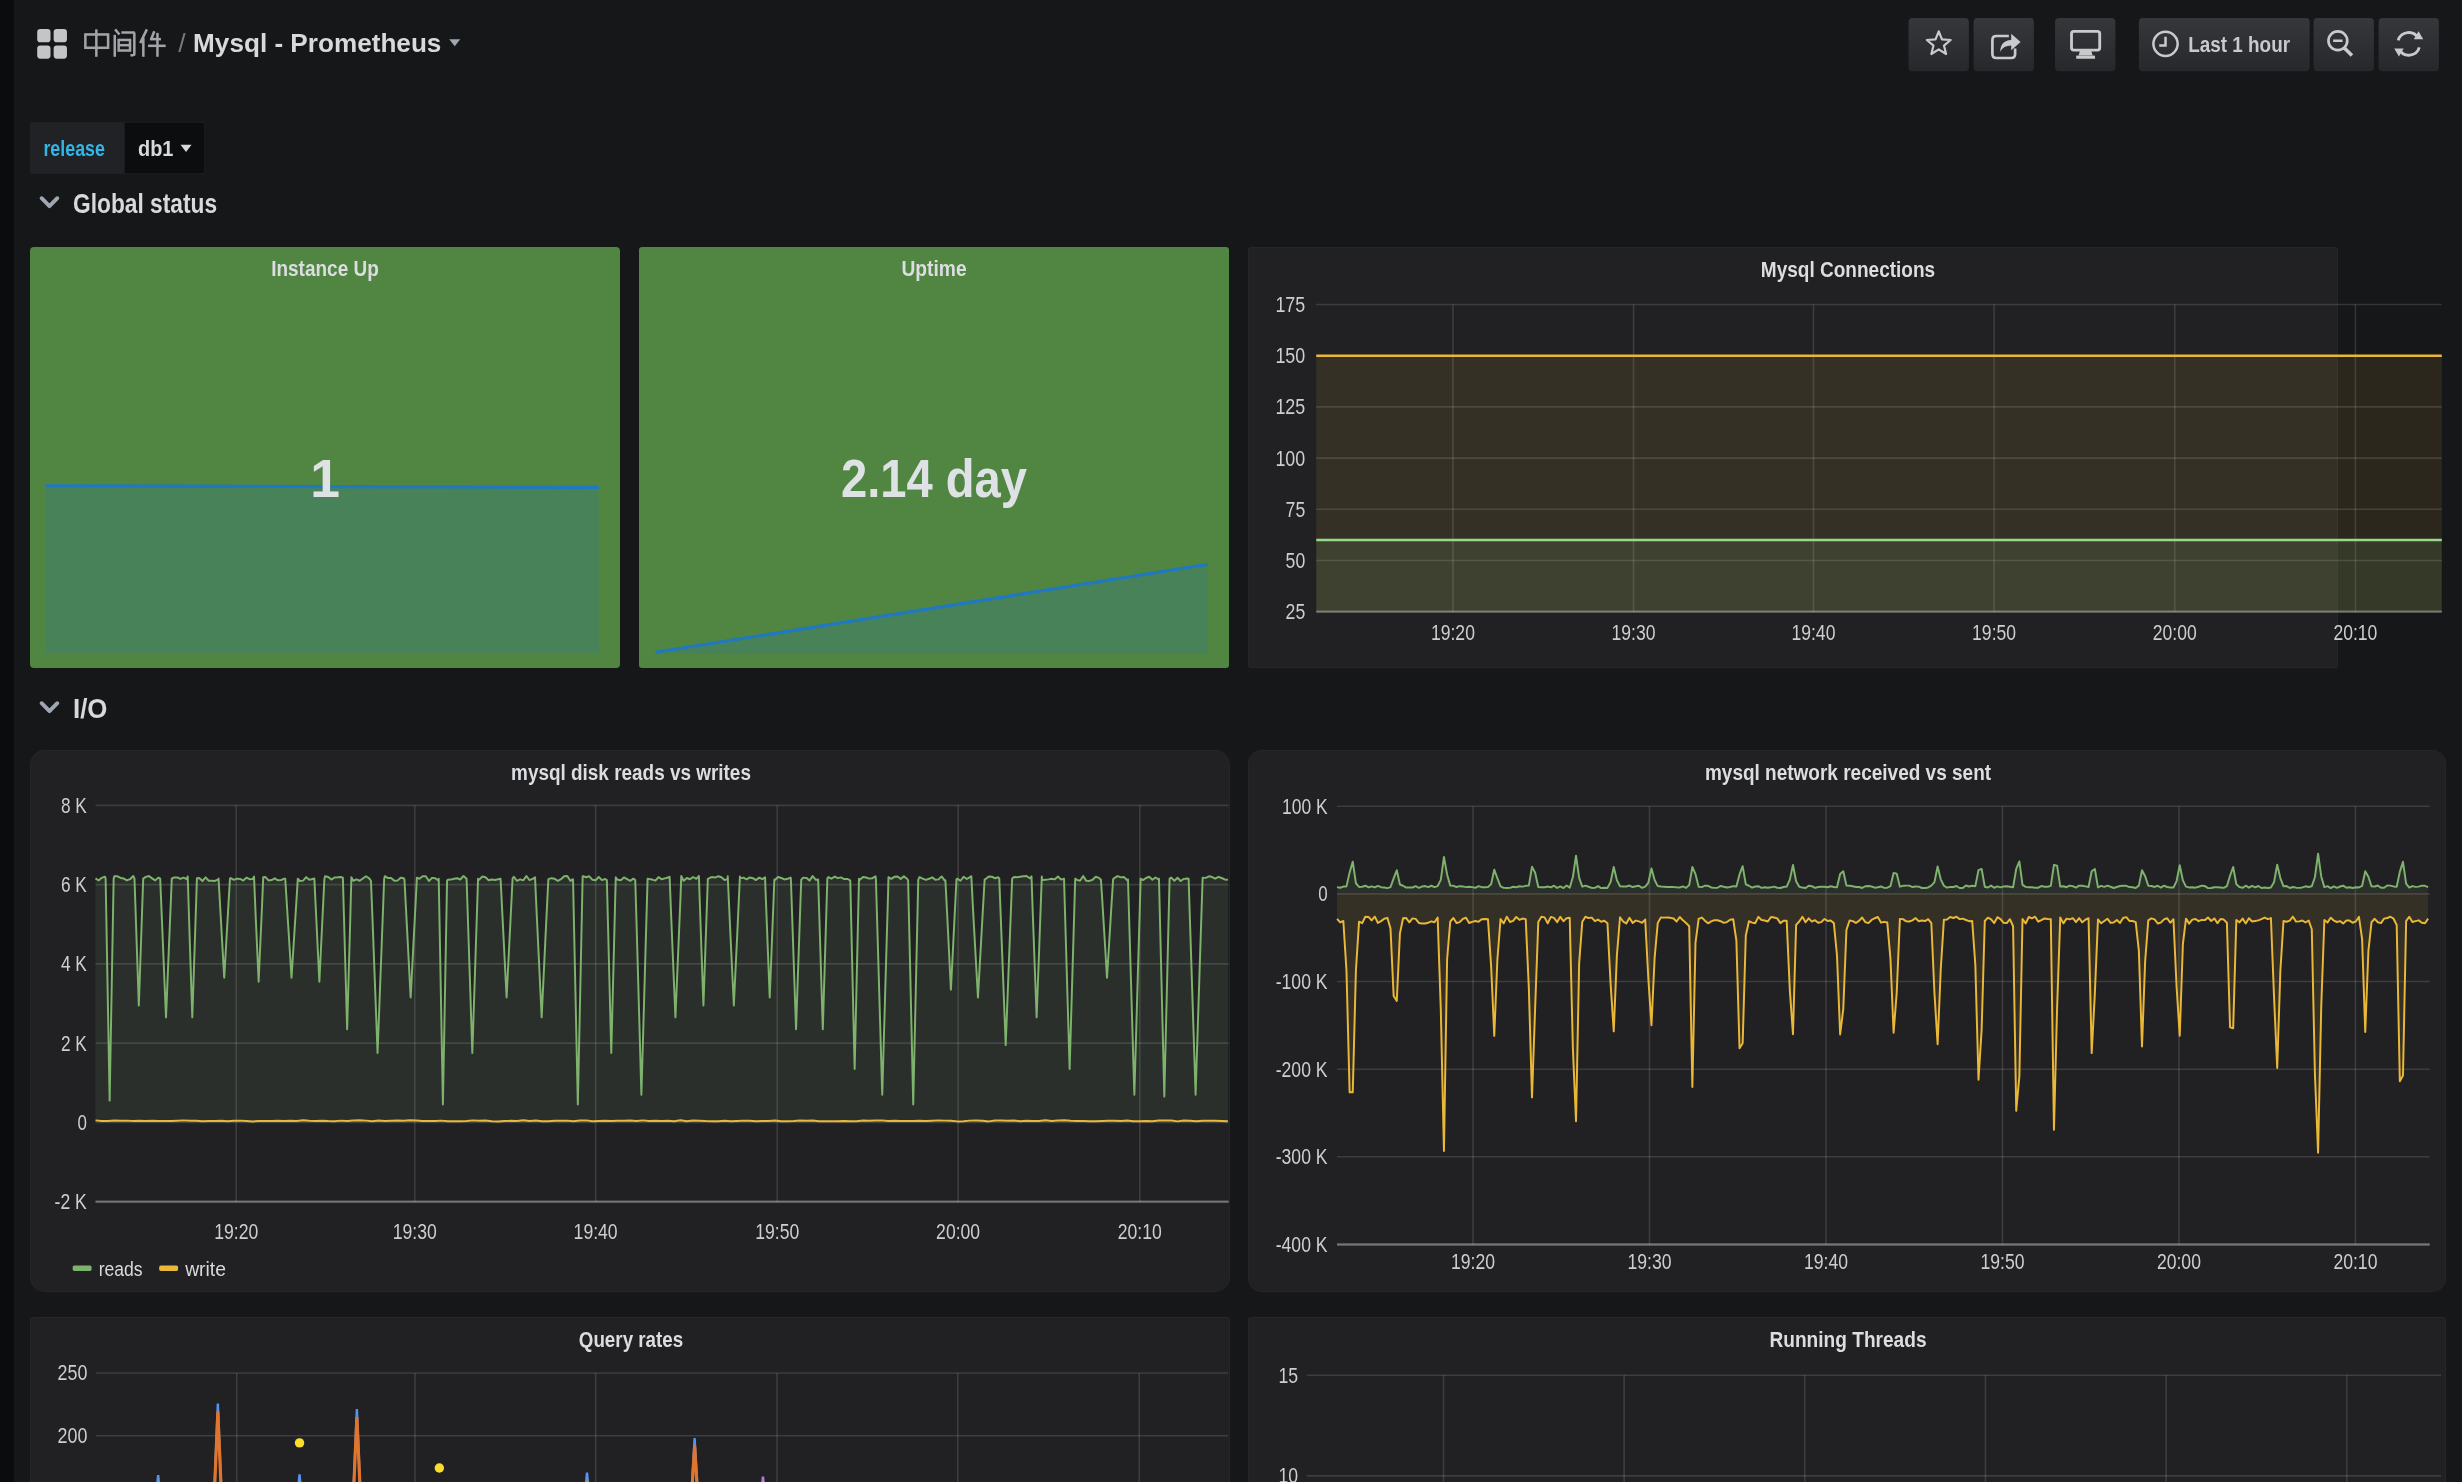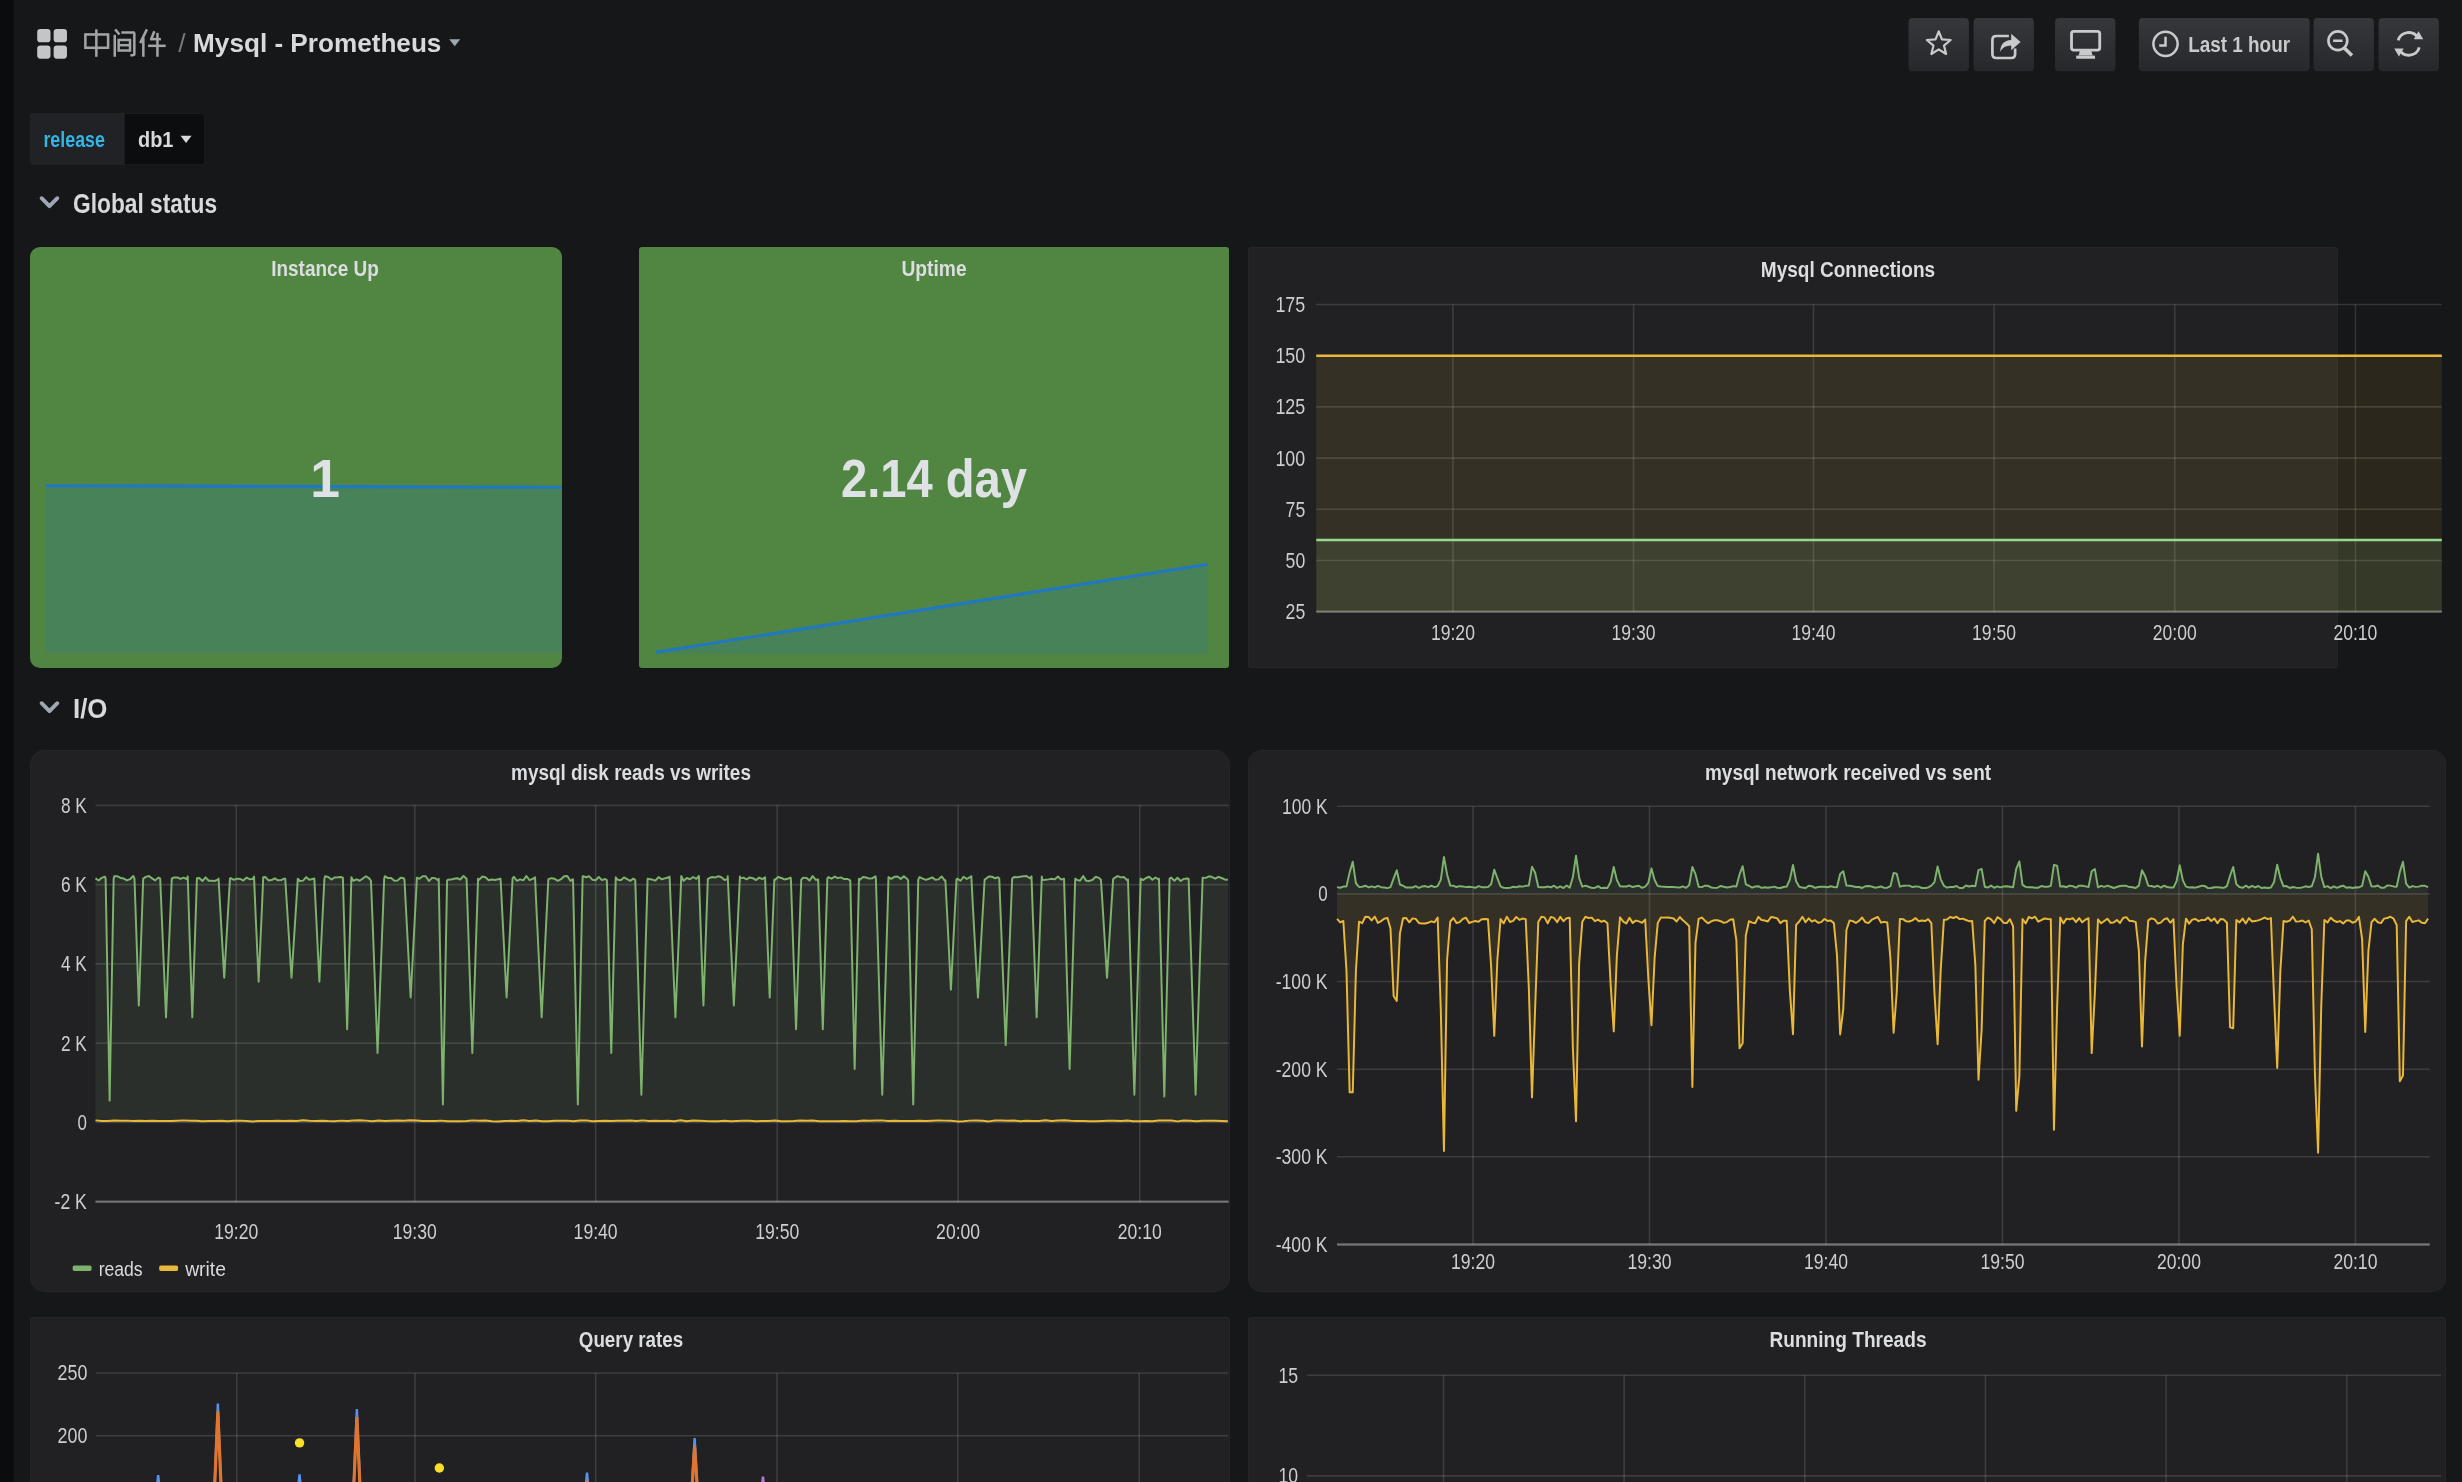--- a/index.html
+++ b/index.html
@@ -47,34 +47,34 @@
     <path d="M 2759 47 L 2759 58 L 2751 58" fill="none" stroke="#c9cacc" stroke-width="3.2"></path>
     <text x="2788" y="57" font-family="&quot;Liberation Sans&quot;, sans-serif" font-size="27" fill="#c9cacc" text-anchor="start" font-weight="700" dy="0.35em" textLength="130" lengthAdjust="spacingAndGlyphs">Last 1 hour</text>
     <circle cx="2979" cy="52" r="12" fill="none" stroke="#c9cacc" stroke-width="3.4"></circle>
     <line x1="2987" y1="61" x2="2997" y2="71" stroke="#c9cacc" stroke-width="4.5"></line>
     <line x1="2973" y1="52" x2="2985" y2="52" stroke="#c9cacc" stroke-width="3.2"></line>
     <path d="M 3081.5 48.5 A 14 14 0 0 0 3056 51.5" fill="none" stroke="#c9cacc" stroke-width="3.6"></path>
     <path d="M 3057.5 63.5 A 14 14 0 0 0 3083 60.5" fill="none" stroke="#c9cacc" stroke-width="3.6"></path>
     <polygon points="3076,50 3088,50 3082,40" fill="#c9cacc"></polygon>
     <polygon points="3051,62 3063,62 3057,72" fill="#c9cacc"></polygon>
   </svg>
-<div style="position:absolute;left:30px;top:113px;width:175px;height:52px">
+<div style="position:absolute;left:30px;top:122px;width:175px;height:52px">
     <div style="position:absolute;left:0;top:0;width:94px;height:52px;background:#202226;border-radius:3.1px 0 0 3.1px"></div>
     <div style="position:absolute;left:94px;top:0;width:81px;height:52px;background:#0c0d0f;border:1.6px solid rgba(255,255,255,0.06);box-sizing:border-box;border-radius:0 3.1px 3.1px 0"></div>
     <svg width="175" height="52" style="position:absolute;left:0;top:0" viewBox="0 0 222 66">
       <text x="17" y="33" font-family="&quot;Liberation Sans&quot;, sans-serif" font-size="28" fill="#33b5e5" text-anchor="start" font-weight="700" dy="0.35em" textLength="78" lengthAdjust="spacingAndGlyphs">release</text>
       <text x="137" y="33" font-family="&quot;Liberation Sans&quot;, sans-serif" font-size="28" fill="#d8d9da" text-anchor="start" font-weight="700" dy="0.35em" textLength="45" lengthAdjust="spacingAndGlyphs">db1</text>
       <path d="M 191 29 L 205 29 L 198 38 Z" fill="#d8d9da"></path>
     </svg>
   </div>
 <svg width="393" height="47" style="position:absolute;left:30px;top:181px" viewBox="0 0 500 60">
     <path d="M 14 22 L 24 32 L 34 22" fill="none" stroke="#9fa7b3" stroke-width="5" stroke-linecap="round" stroke-linejoin="round"></path>
     <text x="54" y="28" font-family="&quot;Liberation Sans&quot;, sans-serif" font-size="36" fill="#d8d9da" text-anchor="start" font-weight="700" dy="0.35em" textLength="184" lengthAdjust="spacingAndGlyphs">Global status</text>
   </svg>
-<div style="position:absolute;left:30px;top:247px;width:532px;height:421px;background:#508642;border-radius:10px;overflow:hidden">
+<div style="position:absolute;left:30px;top:247px;width:590px;height:421px;background:#508642;border-radius:4px;overflow:hidden">
     <svg width="590" height="421" style="position:absolute;left:0;top:0" viewBox="0 0 751 536">
       <text x="375.5" y="27" font-family="&quot;Liberation Sans&quot;, sans-serif" font-size="28" fill="#dcdde0" text-anchor="middle" font-weight="700" dy="0.35em" textLength="137" lengthAdjust="spacingAndGlyphs">Instance Up</text>
       <polygon points="724.0,517.0 20.0,517.0 20.0,304.0 200.0,304.5 400.0,305.0 560.0,305.5 724.0,306.0" fill="rgba(31,118,189,0.18)" stroke="none"></polygon>
       <polyline points="20.0,304.0 200.0,304.5 400.0,305.0 560.0,305.5 724.0,306.0" fill="none" stroke="#1f78c1" stroke-width="4" stroke-opacity="1.0" stroke-linejoin="round"></polyline>
       <text x="375.5" y="294" font-family="&quot;Liberation Sans&quot;, sans-serif" font-size="68" fill="#dfe2e5" text-anchor="middle" font-weight="700" dy="0.35em">1</text>
     </svg>
   </div>
 <div style="position:absolute;left:639px;top:247px;width:590px;height:421px;background:#508642;border-radius:3px;overflow:hidden">
     <svg width="590" height="421" style="position:absolute;left:0;top:0" viewBox="0 0 751 536">
       <text x="375.5" y="27" font-family="&quot;Liberation Sans&quot;, sans-serif" font-size="28" fill="#dcdde0" text-anchor="middle" font-weight="700" dy="0.35em" textLength="83" lengthAdjust="spacingAndGlyphs">Uptime</text>

